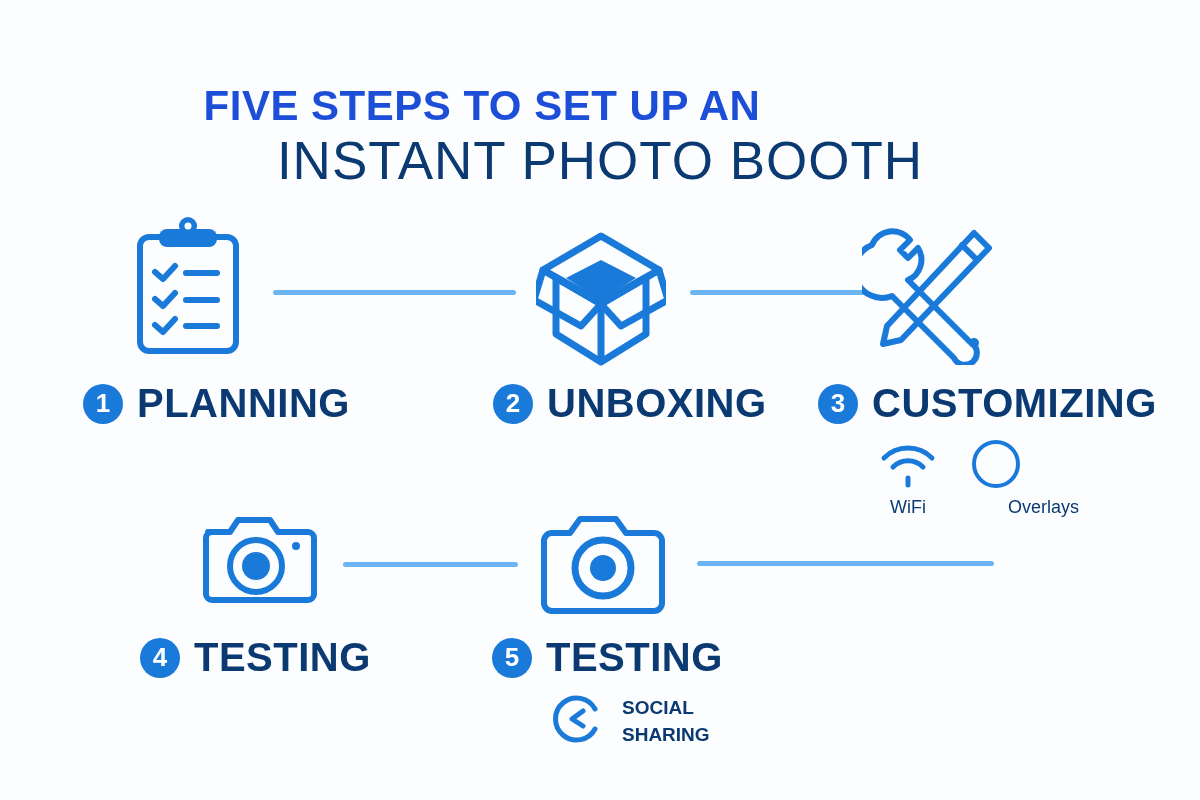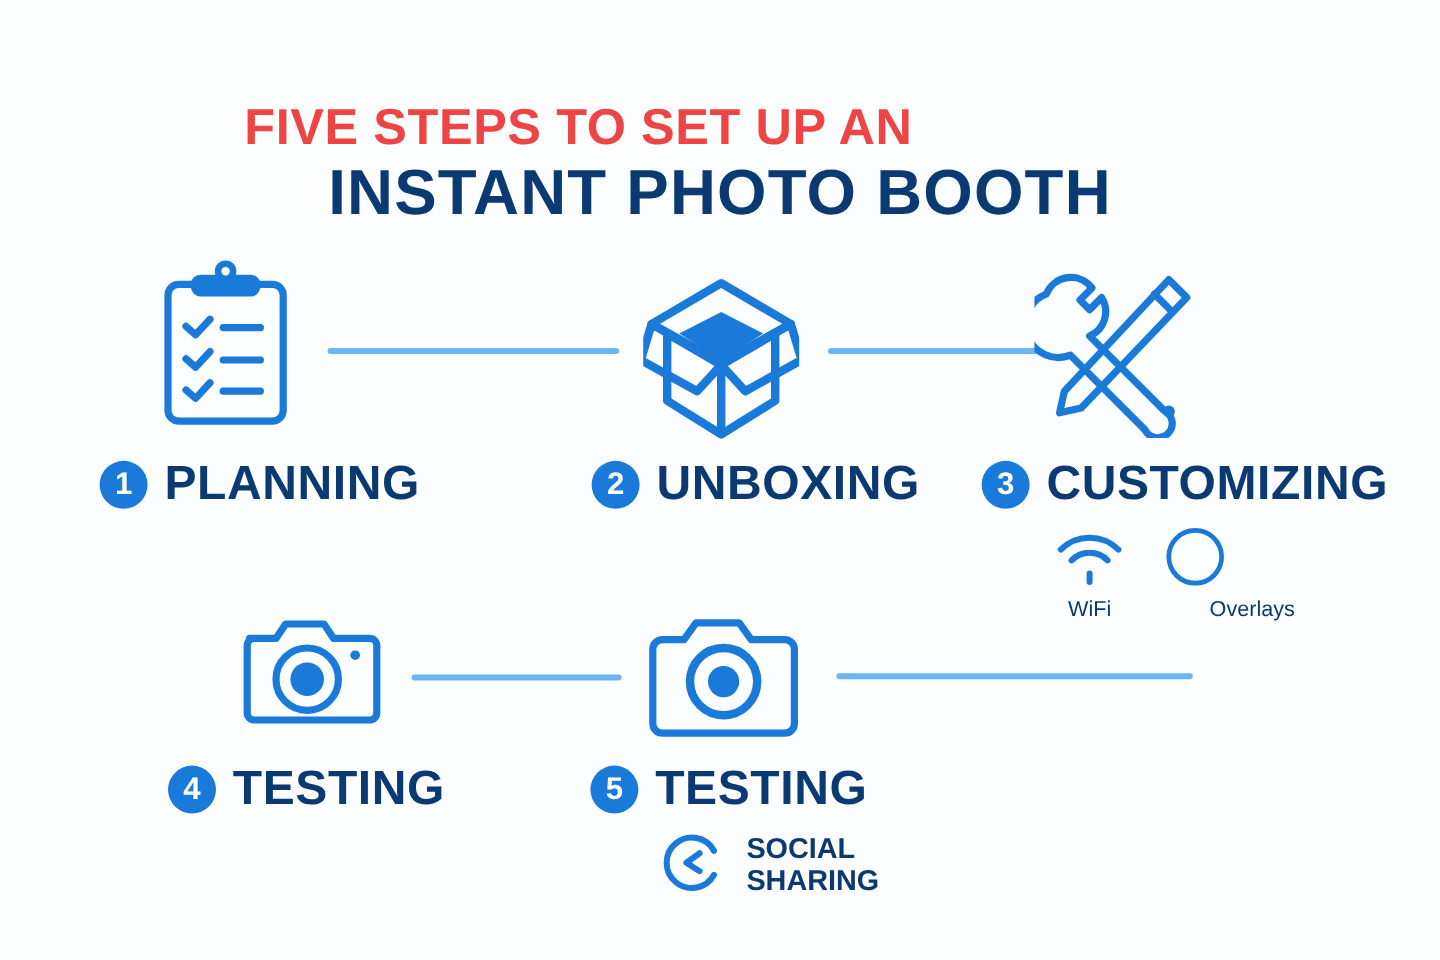--- a/index.html
+++ b/index.html
@@ -1,25 +1,25 @@
 <!DOCTYPE html>
 <html><head>
 <meta charset="utf-8">
 <style>
   html, body { margin:0; padding:0; }
   body { width:1200px; height:800px; background:#fcfdfe; position:relative; overflow:hidden; font-family:"Liberation Sans", sans-serif; }
-  .title1 { position:absolute; left:0; width:964px; top:82px; text-align:center; font-size:42px; font-weight:bold; color:#ef4444; letter-spacing:0.5px; }
-  .title2 { position:absolute; left:0; width:1200px; top:130px; text-align:center; font-size:53px; font-weight:bold; color:#0b3a72; letter-spacing:1px; }
+  .title1 { position:absolute; left:0; width:964px; top:82px; text-align:center; font-size:42px; font-weight:bold; color:#1d4ed8; letter-spacing:0.5px; }
+  .title2 { position:absolute; left:0; width:1200px; top:130px; text-align:center; font-size:53px; font-weight:normal; color:#0b3a72; letter-spacing:1px; }
   .icon { position:absolute; }
   .line { position:absolute; height:5px; background:#6bb6f2; border-radius:3px; }
   .step { position:absolute; display:flex; align-items:center; }
   .badge { width:40px; height:40px; border-radius:50%; background:#1a7ad9; color:#fff; font-weight:bold; font-size:26px; display:flex; align-items:center; justify-content:center; }
   .step-label { margin-left:14px; font-size:40px; font-weight:bold; color:#0b3a72; letter-spacing:0.5px; }
   .sub-label { position:absolute; font-size:18px; font-weight:normal; color:#0b3a72; }
-  .social-label { position:absolute; font-size:24px; font-weight:bold; color:#0b3a72; line-height:27px; }
+  .social-label { position:absolute; font-size:19px; font-weight:bold; color:#0b3a72; line-height:27px; }
 </style>
 </head>
 <body>
 
 <div class="title1">FIVE STEPS TO SET UP AN</div>
 <div class="title2">INSTANT PHOTO BOOTH</div>
 
 <svg class="icon" style="left:135px;top:215px" width="108" height="142" viewBox="0 0 108 142">
   <rect x="5" y="22" width="96" height="114" rx="9" fill="none" stroke="#1a7ad9" stroke-width="6"></rect>
   <rect x="24" y="14" width="58" height="18" rx="8" fill="#1a7ad9"></rect>

